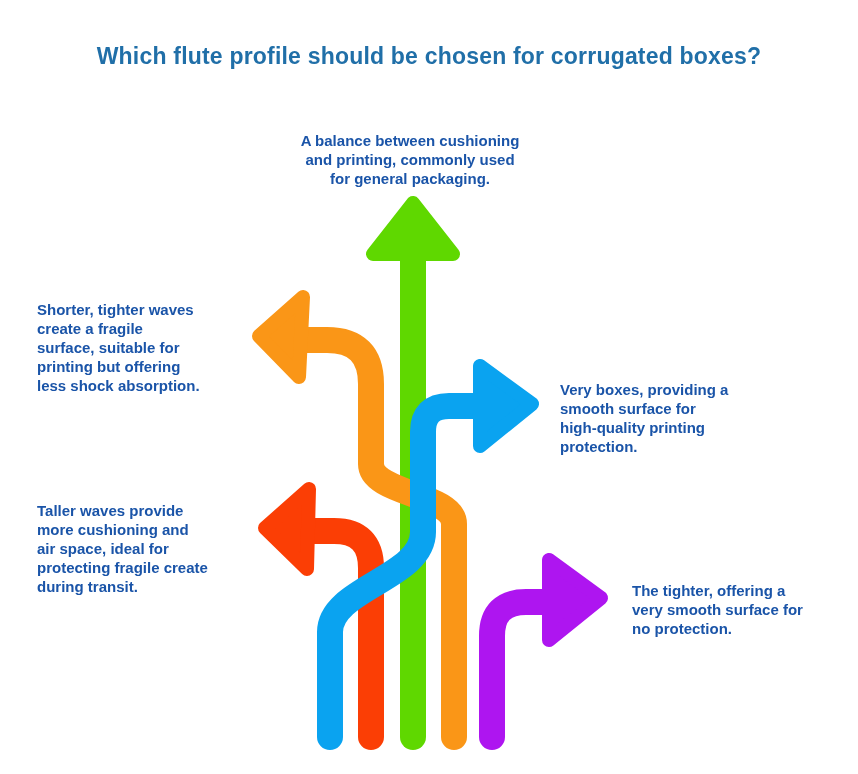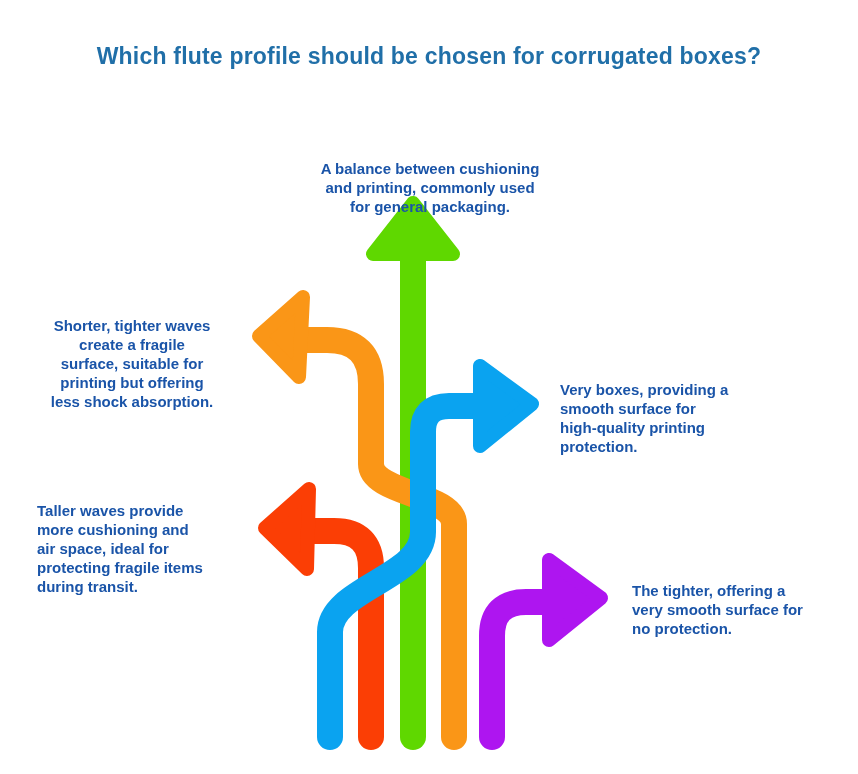--- a/index.html
+++ b/index.html
@@ -29,22 +29,22 @@
     width: 858px;
     height: 774px;
   }
   .note {
     position: absolute;
     font-size: 15px;
     font-weight: bold;
     line-height: 19px;
     color: #1a54a8;
   }
-  .note-top    { left: 300px; top: 131px; width: 260px; text-align: center; margin-top: 28px; }
-  .note-left1  { left: 37px;  top: 316px; width: 190px; text-align: center;  }
+  .note-top    { left: 280px; top: 131px; width: 260px; text-align: center; }
+  .note-left1  { left: 37px;  top: 300px; width: 190px; text-align: left;  }
   .note-right1 { left: 560px; top: 380px; width: 185px; text-align: left;   }
   .note-left2  { left: 37px;  top: 501px; width: 190px; text-align: left;  }
   .note-right2 { left: 632px; top: 581px; width: 195px; text-align: left;   }
   .shaft { fill: none; stroke-width: 26; stroke-linecap: round; stroke-linejoin: round; }
   .head  { stroke-width: 14; stroke-linecap: round; stroke-linejoin: round; }
 </style>
 </head>
 <body>
 
 <div class="stage">
@@ -87,21 +87,21 @@
     <div>Very boxes, providing a</div>
     <div>smooth surface for</div>
     <div>high-quality printing</div>
     <div>protection.</div>
   </div>
 
   <div class="note note-left2">
     <div>Taller waves provide</div>
     <div>more cushioning and</div>
     <div>air space, ideal for</div>
-    <div>protecting fragile items</div>
+    <div>protecting fragile create</div>
     <div>during transit.</div>
   </div>
 
   <div class="note note-right2">
     <div>The tighter, offering a</div>
     <div>very smooth surface for</div>
     <div>no protection.</div>
   </div>
 
 </div>

